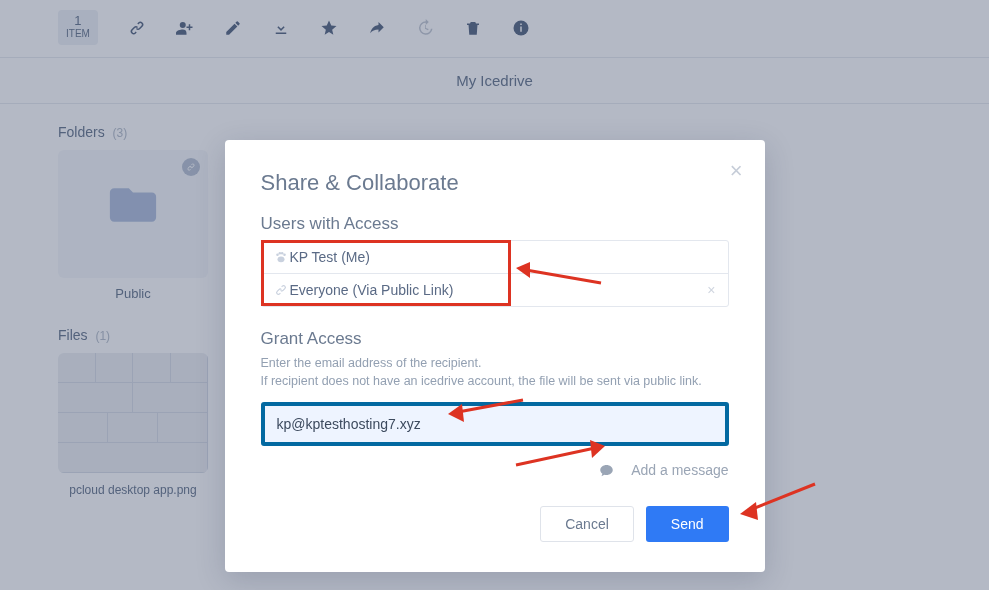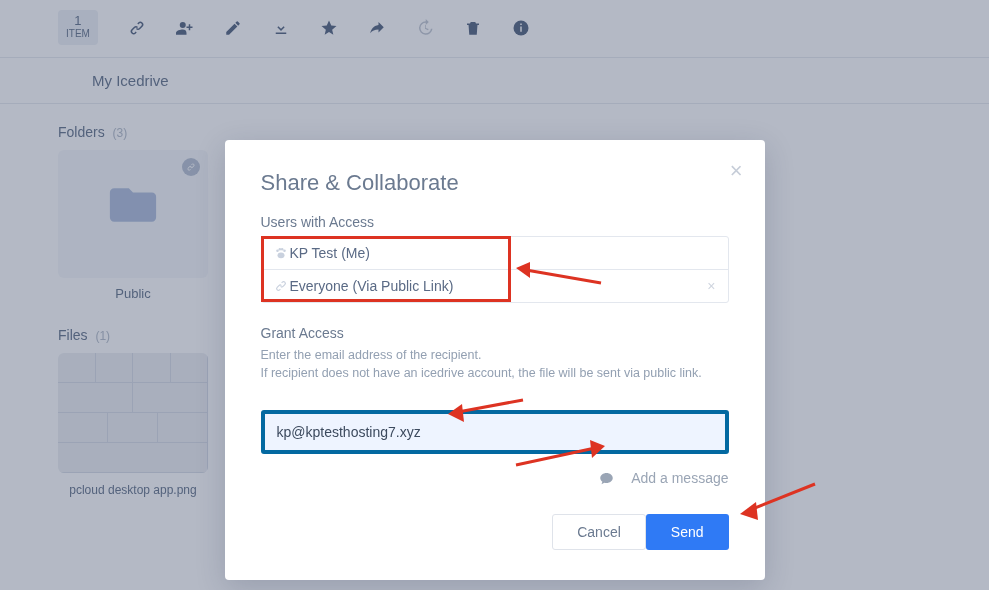--- a/index.html
+++ b/index.html
@@ -25,21 +25,21 @@
     border-radius: 4px;
     font-size: 10px;
     color: #6b7a90;
     padding: 4px 8px 6px 8px;
     text-align: center;
     line-height: 1.1;
     min-width: 36px;
   }
   .toolbar-badge .num { font-size: 13px; display:block; }
   .tb-icon { color: #5a6a85; width: 18px; height: 18px; cursor:pointer; }
-  .crumbs { padding: 14px 92px; font-size: 15px; color:#6b7a90; border-bottom:1px solid #e8ebf0; background:#fff;}
+  .crumbs { padding: 14px 92px; font-size: 15px; color:#6b7a90; border-bottom:1px solid #e8ebf0; background:#fff;text-align:center;}
   .content { padding: 20px 58px; background:#fff; height: 600px;}
   .sect-hdr { font-size: 14px; color:#6b7a90; margin-bottom: 10px;}
   .sect-hdr .count { color:#b8c0cc; font-size:12px; margin-left:4px;}
   .folders-row { display:flex; gap:16px; margin-bottom: 26px;}
   .folder-card { width: 150px; background:#f6f8fb; border-radius:6px; padding: 16px; position:relative; display:flex; flex-direction:column; align-items:center; height:128px; cursor:pointer;}
   .folder-badge { position:absolute; top:8px; right:8px; width:18px; height:18px; border-radius:50%; background:#bac4d4; display:flex; align-items:center; justify-content:center; }
   .folder-icon { color:#b2c1de; margin-top: 18px;}
   .folder-name { margin-top: 14px; font-size: 13px; color:#6b7a90; text-align:center;}
   .file-card { width:150px; display:flex; flex-direction:column; align-items:center; cursor:pointer;}
   .file-thumb { width:150px; height:120px; background:#eef0f3; border-radius:6px; overflow:hidden; position:relative;}
@@ -58,34 +58,34 @@
   .modal {
     width: 540px;
     background: #fff;
     border-radius: 4px;
     box-shadow: 0 8px 30px rgba(30,40,70,.18);
     padding: 30px 36px 30px 36px;
     position: relative;
   }
   .modal-close { position:absolute; top:18px; right:22px; color:#c6cdd8; font-size:22px; cursor:pointer; font-weight:300;}
   .modal h1 { font-size: 22px; font-weight: 400; color:#6b7a90; margin-bottom: 18px;}
-  .modal h2 { font-size: 14px; font-weight:500; color:#6b7a90; margin-bottom: 6px;}
+  .modal h2 { font-size: 17px; font-weight:500; color:#6b7a90; margin-bottom: 6px;}
   .access-list-full { border:1px solid #e3e7ee; border-radius:3px; margin-bottom:22px; position:relative;}
   .access-row { display:flex; align-items:center; gap:2px; padding: 8px 12px; font-size:14px; color:#5a6a85;}
   .access-row + .access-row { border-top:1px solid #e3e7ee;}
   .access-row .rem { margin-left:auto; color:#cfd5df; cursor:pointer;}
   .red-outline-wrap { position:relative; margin-bottom:22px;}
   .red-box { position:absolute; left:0; top:0; width:250px; height:66px; border:3px solid #d32; pointer-events:none;}
-  .helper { font-size:12.5px; color:#93a0b2; line-height:1.4; margin-bottom:28px;}
+  .helper { font-size:12.5px; color:#93a0b2; line-height:1.4; margin-bottom:12px;}
   .email-input {
     width:100%; border:4px solid #0369a1; background:#eef4ff;
     padding: 10px 12px; font-size:14px; color:#3c4a5e; border-radius:3px;
   }
   .add-msg { display:flex; align-items:center; gap:17px; justify-content:flex-end; margin-top:16px; color:#9aa5b5; font-size:14px; cursor:pointer;}
-  .btn-row { display:flex; justify-content:flex-end; gap:0; margin-top:28px;}
+  .btn-row { display:flex; justify-content:flex-end; gap:12px; margin-top:28px;}
   .btn { padding: 9px 24px; border-radius:3px; font-size:14px; cursor:pointer; border:1px solid transparent;}
   .btn-cancel { background:#fff; border-color:#dfe3ea; color:#6b7a90;}
   .btn-send { background:#2f7af5; color:#fff;text-align:center; }
 
   
   .arrow { position:absolute; pointer-events:none; }
   .arrow svg line { stroke:#d32; stroke-width:3;}
   .arrow svg polygon { fill:#d32; }
 
   .ic { display:inline-flex; }

